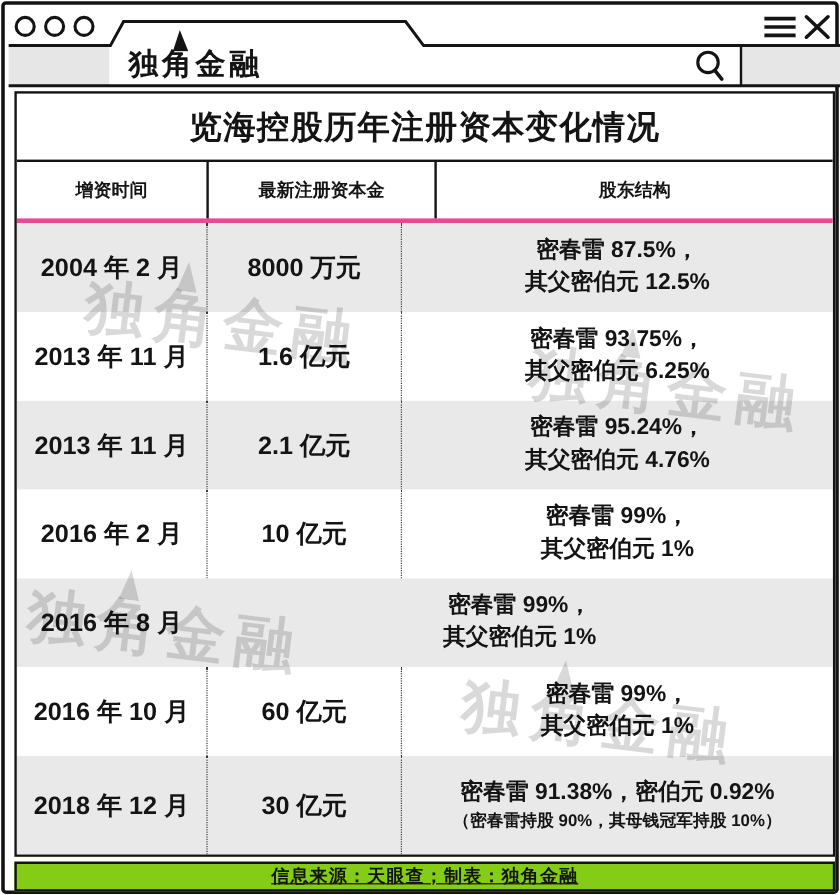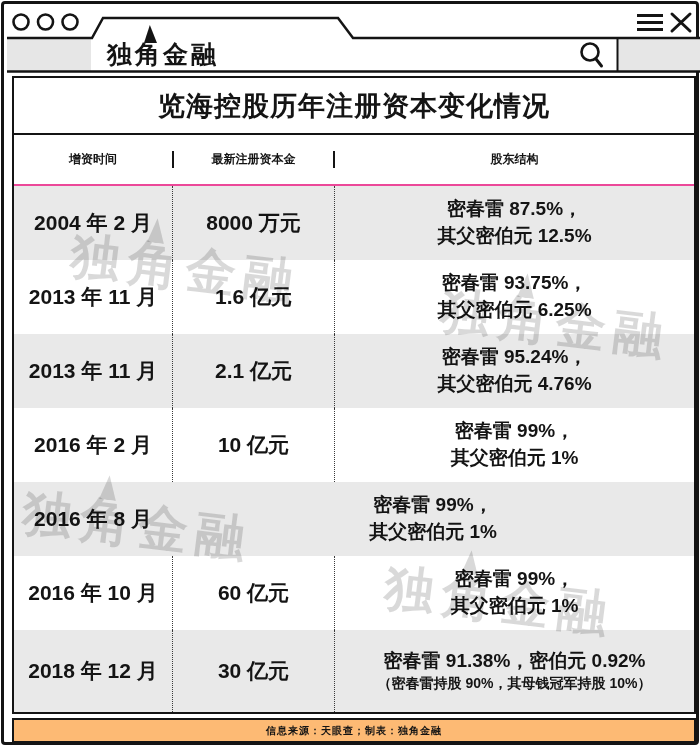--- a/index.html
+++ b/index.html
@@ -28,26 +28,26 @@
     position:absolute;left:8px;top:72px;width:684px;height:638px;
     border:2.5px solid #141414;background:#fff;overflow:hidden;
     display:flex;flex-direction:column;
   }
   .tb-title{
     height:57px;flex:0 0 auto;border-bottom:2px solid #141414;
     display:flex;align-items:center;justify-content:center;
     font-size:27px;font-weight:900;letter-spacing:1px;
   }
   .tb-header{
-    height:51px;flex:0 0 auto;border-bottom:2px solid #ec4899;
-    display:flex;font-size:12px;font-weight:600;align-items:center;
+    height:51px;flex:0 0 auto;border-bottom:4px solid #ec4899;
+    display:flex;font-size:15px;font-weight:600;
   }
   .tb-header .hc{display:flex;align-items:center;justify-content:center;}
   .hc1{width:158px;}
-  .hc2{width:163px;border-left:2px solid #141414;border-right:2px solid #141414;}
+  .hc2{width:192px;border-left:2px solid #141414;border-right:2px solid #141414;}
   .hc3{flex:1;}
   .trow{display:flex;flex:0 0 auto;height:74px;}
   .trow.tall{flex:1 1 auto;height:auto;}
   .trow.odd{background:#e9e9e9;}
   .trow.even{background:#ffffff;}
   .c1{width:158px;display:flex;align-items:center;justify-content:center;
       font-size:21px;font-weight:800;white-space:nowrap;}
   .c2{width:163px;display:flex;align-items:center;justify-content:center;
       font-size:21px;font-weight:800;white-space:nowrap;
       border-left:1.5px dotted #3a3a3a;border-right:1.5px dotted #3a3a3a;}
@@ -61,23 +61,23 @@
     font-size:50px;font-weight:900;letter-spacing:8px;line-height:1;
     color:rgba(0,0,0,0.15);white-space:nowrap;transform:rotate(7deg);
   }
   .wm-horn{
     position:absolute;left:74px;top:-22px;width:17px;height:25px;
     background:rgba(0,0,0,0.15);clip-path:polygon(45% 0,0 100%,100% 100%);
   }
   
   .footer-box{
     position:absolute;left:8px;top:714px;width:684px;height:25px;
-    border:2.5px solid #141414;background:#fdba74;
+    border:2.5px solid #141414;background:#84cc16;
     display:flex;align-items:center;justify-content:center;
-    font-size:10px;font-weight:600;letter-spacing:1px;
+    font-size:15px;font-weight:600;letter-spacing:1px;text-decoration:underline;
   }
 </style>
 </head>
 <body>
 
 <div class="stage">
   <div class="window">
 
     <svg class="chrome-svg" width="694" height="67" viewBox="0 0 694 67">
 

